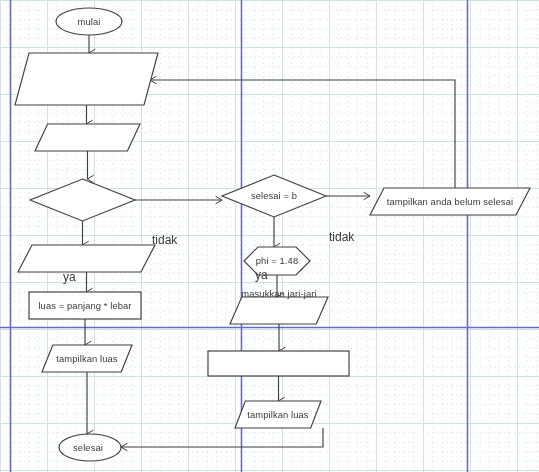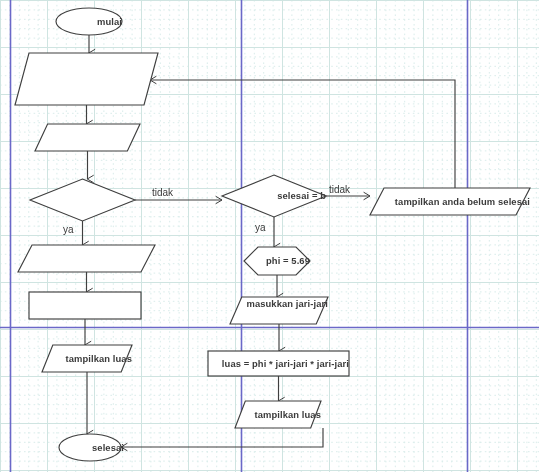--- a/index.html
+++ b/index.html
@@ -18,36 +18,36 @@
   #grid-layer, #flow-layer {
     position: absolute;
     left: 0;
     top: 0;
     width: 539px;
     height: 472px;
   }
   #flow-layer { pointer-events: none; }
   .node-label {
     position: absolute;
-    text-align: right;
+    text-align: center;
     color: #3a3a3a;
     font-size: 9.4px;
     line-height: 11.6px;
     letter-spacing: 0.1px;
     white-space: pre;
     pointer-events: none;
-    font-weight: bold;
   }
   .edge-label {
     position: absolute;
     color: #3a3a3a;
-    font-size: 10px;
+    font-size: 12px;
     line-height: 11px;
     white-space: pre;
     pointer-events: none;
+    margin-top: 48px;
   }
 </style>
 </head>
 <body>
 
 <div id="canvas">
 
   <svg id="grid-layer" viewBox="0 0 539 472" width="539" height="472" aria-hidden="true">
       <line x1="0.5" y1="0" x2="0.5" y2="472" stroke="#d9ecea" stroke-width="1" stroke-dasharray="1.6 3.2"></line>
       <line x1="9.9" y1="0" x2="9.9" y2="472" stroke="#d9ecea" stroke-width="1" stroke-dasharray="1.6 3.2"></line>
@@ -226,26 +226,26 @@
         <polygon points="258,247 296,247 310,261 296,275 258,275 244,261" fill="#ffffff" stroke="#3f3f3f" stroke-width="1.15"></polygon>
         <polygon points="241.76,297 328,297 316.24,324 230,324" fill="#ffffff" stroke="#3f3f3f" stroke-width="1.15"></polygon>
         <rect x="208" y="351" width="141" height="25" fill="#ffffff" stroke="#3f3f3f" stroke-width="1.15"></rect>
         <polygon points="245.32,401 321,401 310.68,428 235,428" fill="#ffffff" stroke="#3f3f3f" stroke-width="1.15"></polygon>
         <polygon points="384,188 530,188 516,215 370,215" fill="#ffffff" stroke="#3f3f3f" stroke-width="1.15"></polygon>
       </g>
   </svg>
 
   <div id="labels-layer" style="position:absolute;left:0;top:0;width:539px;height:472px;">
       <div class="node-label" style="left: 56px; width: 66px; top: 15.7px;">mulai</div>
+      <div class="node-label" style="left: 29px; width: 112px; top: 299.7px;">luas = panjang * lebar</div>
       <div class="node-label" style="left: 42px; width: 90px; top: 352.7px;">tampilkan luas</div>
-      <div class="node-label" style="left: 72px; width: 52px; top: 441.7px;">selesai</div>
+      <div class="node-label" style="left: 62px; width: 52px; top: 441.7px;">selesai</div>
       <div class="node-label" style="left: 222px; width: 104px; top: 190.2px;">selesai = b</div>
-      <div class="node-label" style="left: 244px; width: 66px; top: 255.2px;">phi = 5.69</div>
-      <div class="node-label" style="left: 230px; width: 98px; top: 298px;">masukkan jari-jari</div>
-      <div class="node-label" style="left: 208px; width: 141px; top: 357.7px;">luas = phi * jari-jari * jari-jari</div>
+      <div class="node-label" style="left: 244px; width: 66px; top: 255.2px;">phi = 1.48</div>
+      <div class="node-label" style="left: 230px; width: 98px; top: 288px;">masukkan jari-jari</div>
       <div class="node-label" style="left: 235px; width: 86px; top: 408.7px;">tampilkan luas</div>
       <div class="node-label" style="left: 370px; width: 160px; top: 195.7px;">tampilkan anda belum selesai</div>
       <div class="edge-label" style="left: 152px; top: 187px;">tidak</div>
       <div class="edge-label" style="left: 63px; top: 224px;">ya</div>
       <div class="edge-label" style="left: 329px; top: 184px;">tidak</div>
       <div class="edge-label" style="left: 255px; top: 222px;">ya</div>
     </div>
 
 </div>
 

